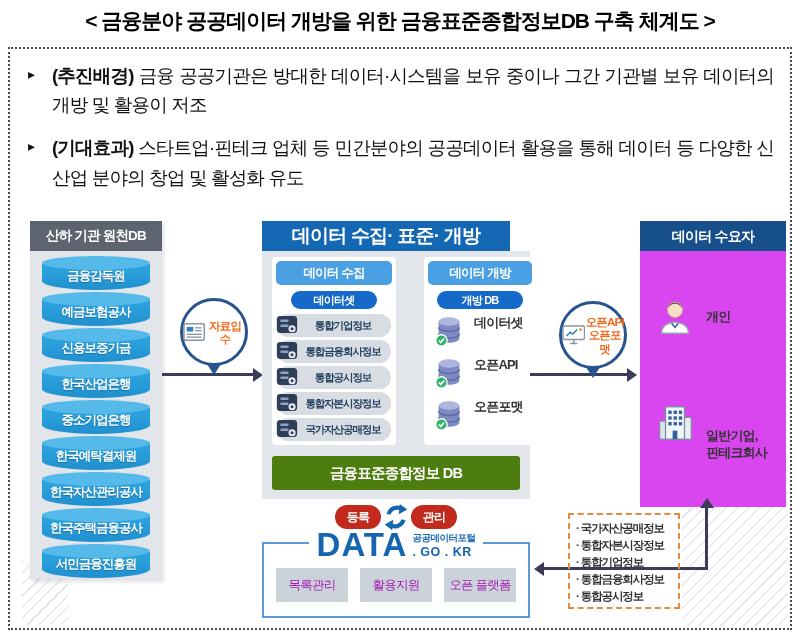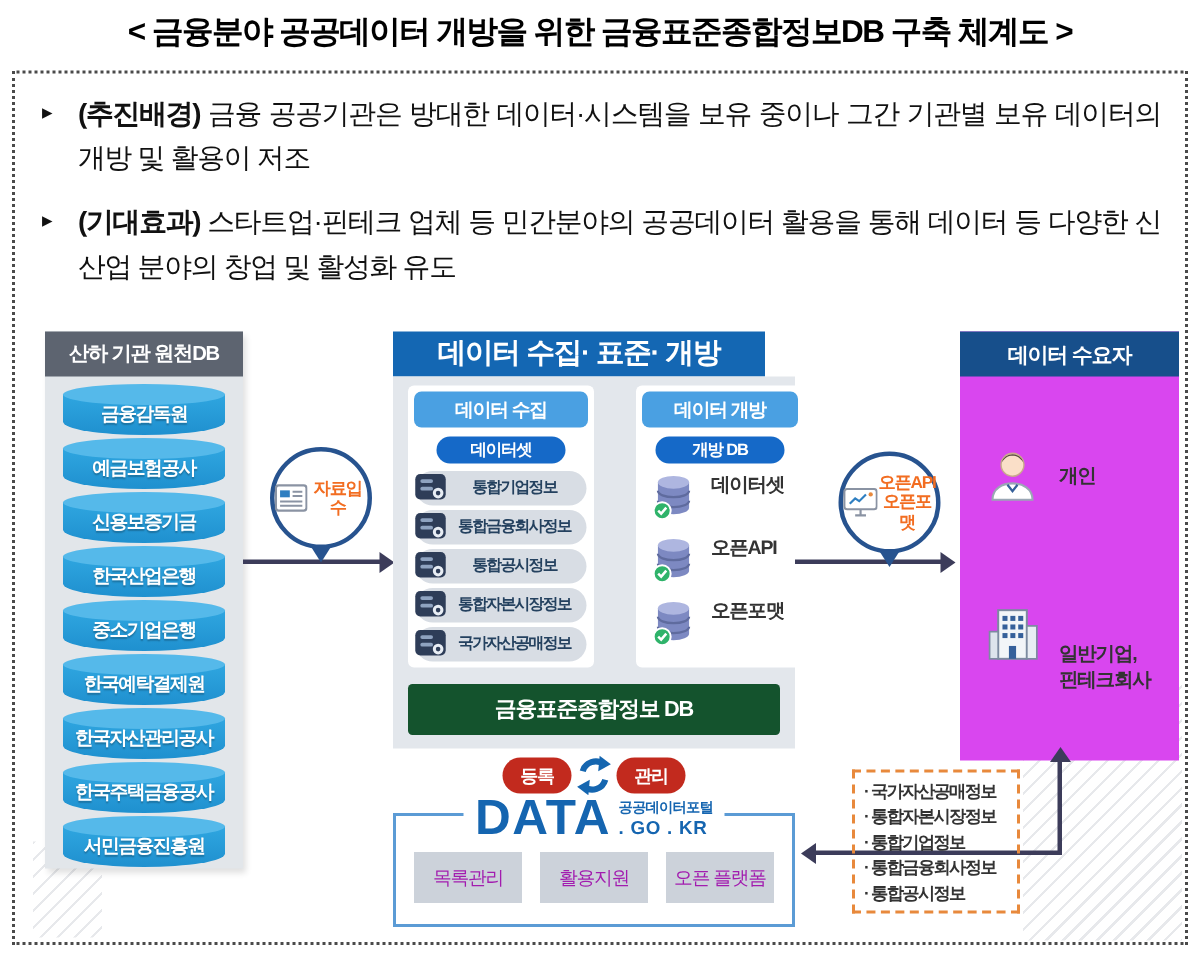--- a/index.html
+++ b/index.html
@@ -69,21 +69,21 @@
   .inner-pill { width:86px; height:18px; line-height:18px; margin:0 auto 5px;
     background:#1569c8; border-radius:9px; font-size:11px; }
   .c-item { position:relative; height:23px; margin:0 1px 3px; background:#d8dde4;
     border-radius:12px; }
   .c-item svg { position:absolute; left:-1px; top:0; }
   .c-item-label { display:block; text-align:center; font-size:10.5px; font-weight:bold;
     color:#24415f; line-height:23px; letter-spacing:-1.1px; padding-left:18px; }
   .o-item { display:flex; align-items:flex-start; height:40px; margin:2px 0 2px 4px; }
   .o-item-label { font-size:13px; font-weight:bold; color:#333; letter-spacing:-0.8px; margin-left:8px; }
   .db-bar { position:absolute; left:262px; top:407px; width:248px; height:34px; line-height:34px;
-    background:#14532d; border-radius:3px; font-size:14.5px; z-index:1; }
+    background:#4d7c0f; border-radius:3px; font-size:14.5px; z-index:1; }
 
   
   .reg-row { position:absolute; left:252px; top:455px; width:268px; height:26px;
     display:flex; align-items:center; justify-content:center; }
   .red-badge { width:46px; height:24px; line-height:24px; border-radius:12px;
     background:#c22a1e; font-size:12px; }
   .portal-box { position:absolute; left:252px; top:493px; width:268px; height:76px;
     border:2px solid #5b9bd5; background:#fff; }
   .portal-logo { position:absolute; left:252px; top:479px; width:268px; height:34px;
     display:flex; align-items:center; justify-content:center; z-index:2; }

